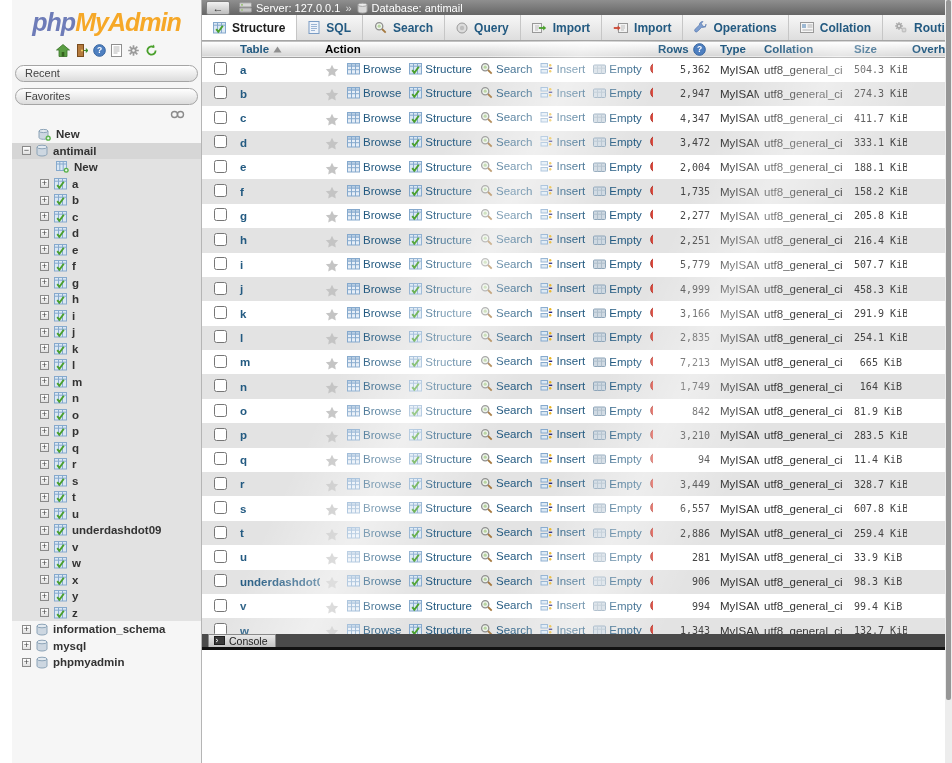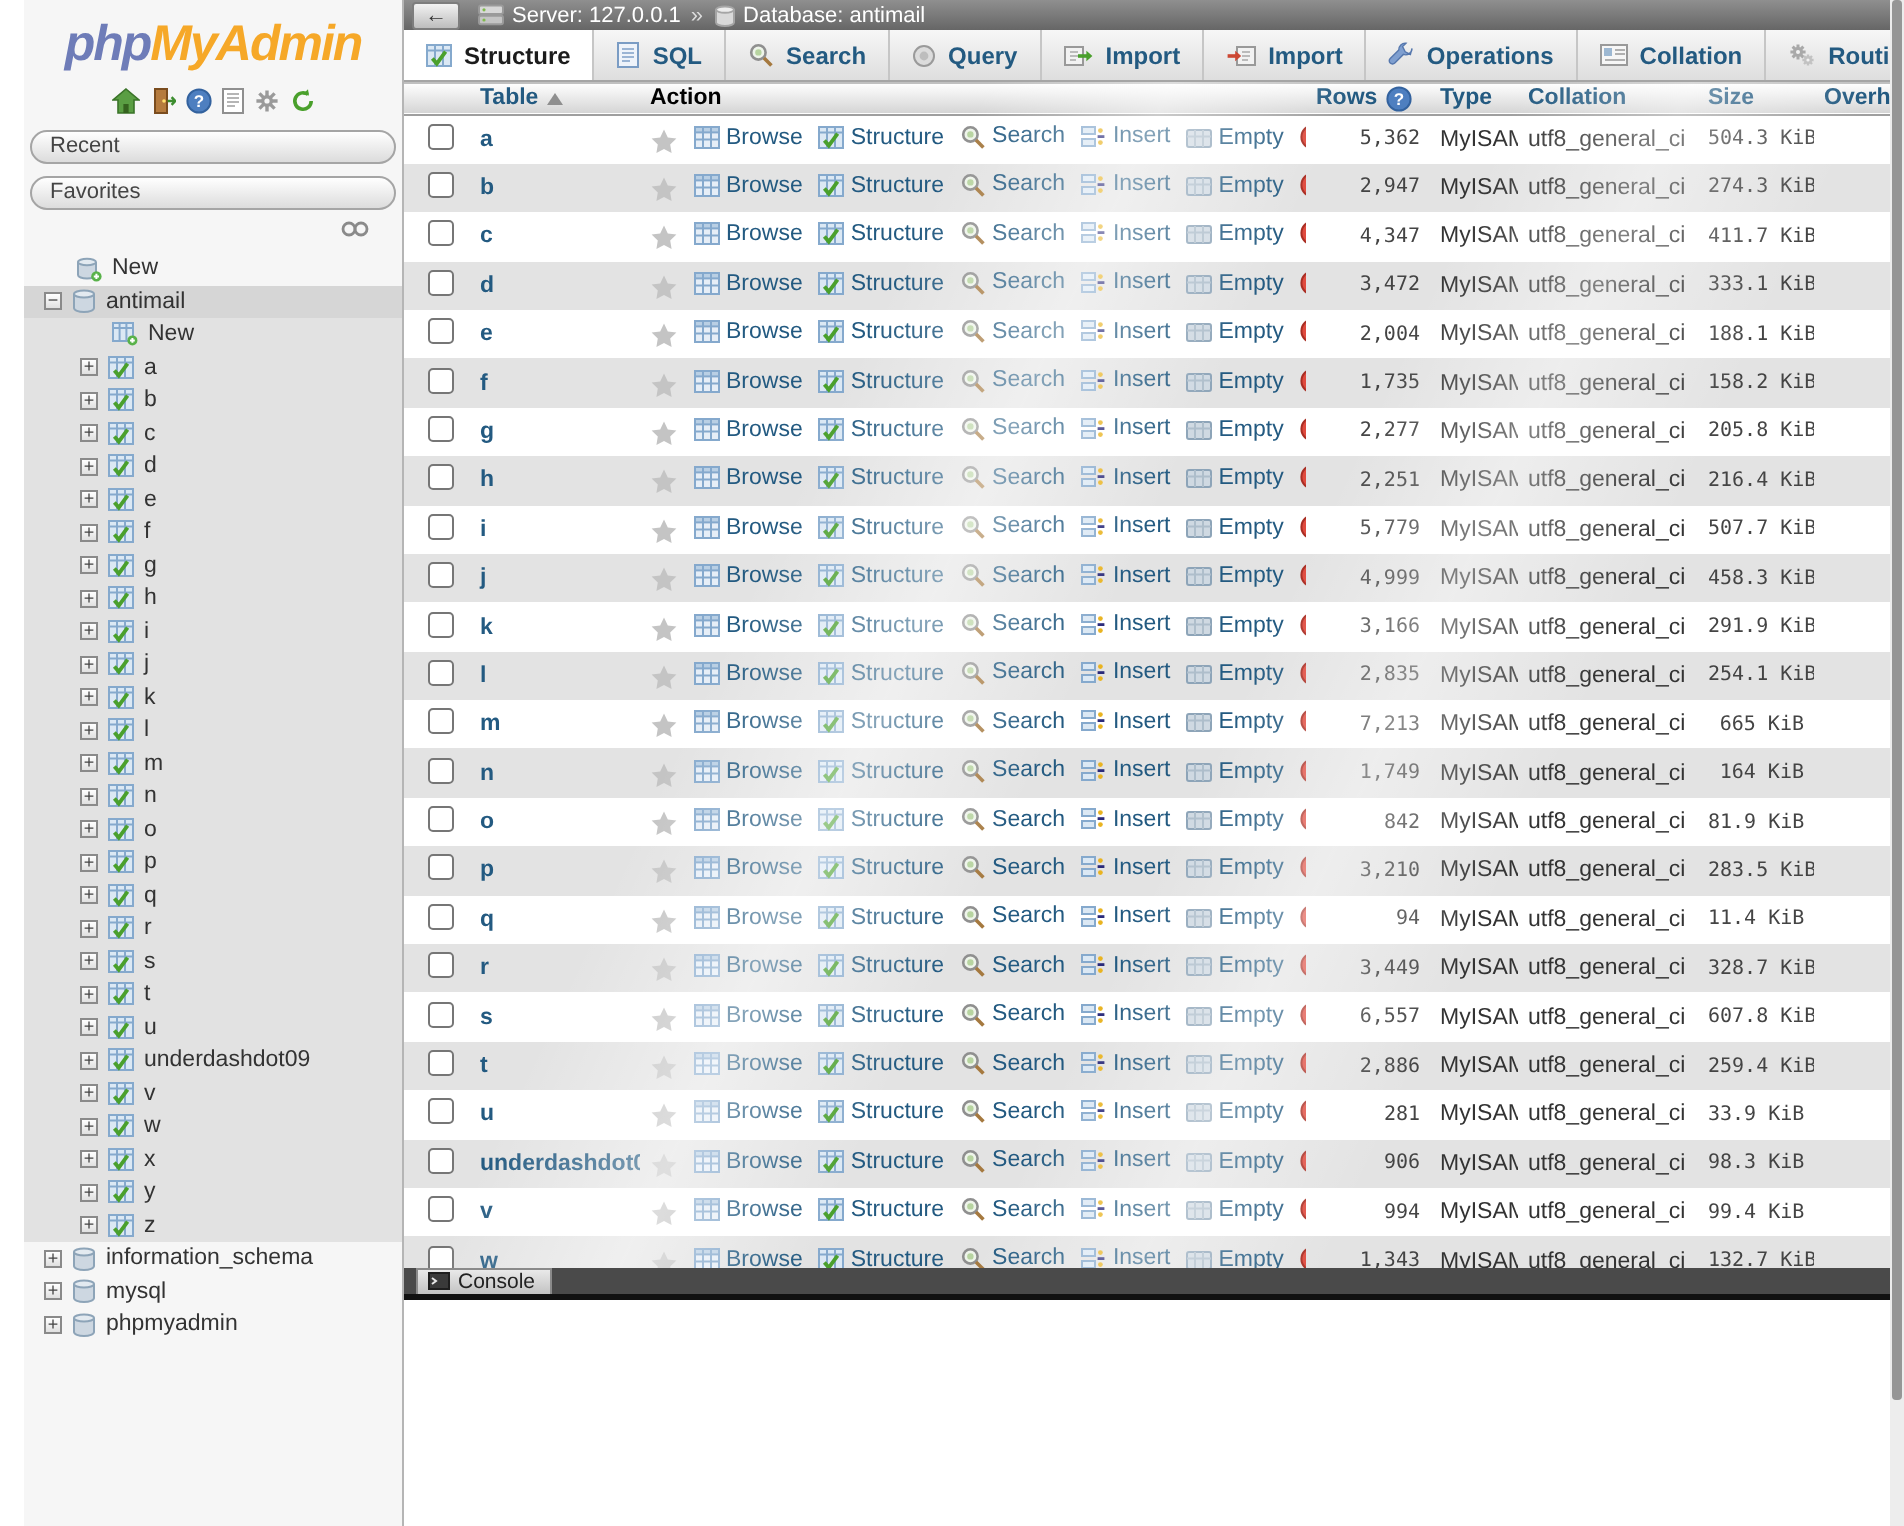--- a/index.html
+++ b/index.html
@@ -31,21 +31,21 @@
   .tree li.hl { background:#e2e2e2; }
   .tree li.sel { background:#d6d6d6; }
   .lvl0 { padding-left:10px; }
   .lvl1 { padding-left:28px; }
   .exp {
     width:9px; height:9px; min-width:9px; border:1px solid #8a8a8a; background:linear-gradient(#fff,#e0e0e0);
     font-size:9px; line-height:7px; text-align:center; color:#444; margin-right:5px; cursor:pointer;
   }
   .exp-spacer { width:16px; min-width:0px; display:inline-block; }
   .tree .ico { margin-right:5px; display:inline-flex; }
-  .tree-label { color:#333; }
+  .tree-label { color:#333;font-weight:bold; }
 
   
   .main { flex:1; display:flex; flex-direction:column; width:755px; position:relative; }
   .topbar {
     height:18px; background:linear-gradient(#8f8f8f,#666); color:#fff; font-size:11px;
     display:flex; align-items:center; gap:5px; padding:0 4px;
   }
   .back-btn {
     width:24px; height:14px; background:linear-gradient(#f2f2f2,#bdbdbd); border:1px solid #7d7d7d;
     color:#333; font-size:11px; line-height:12px; text-align:center; border-radius:2px; cursor:pointer; margin-right:4px;

